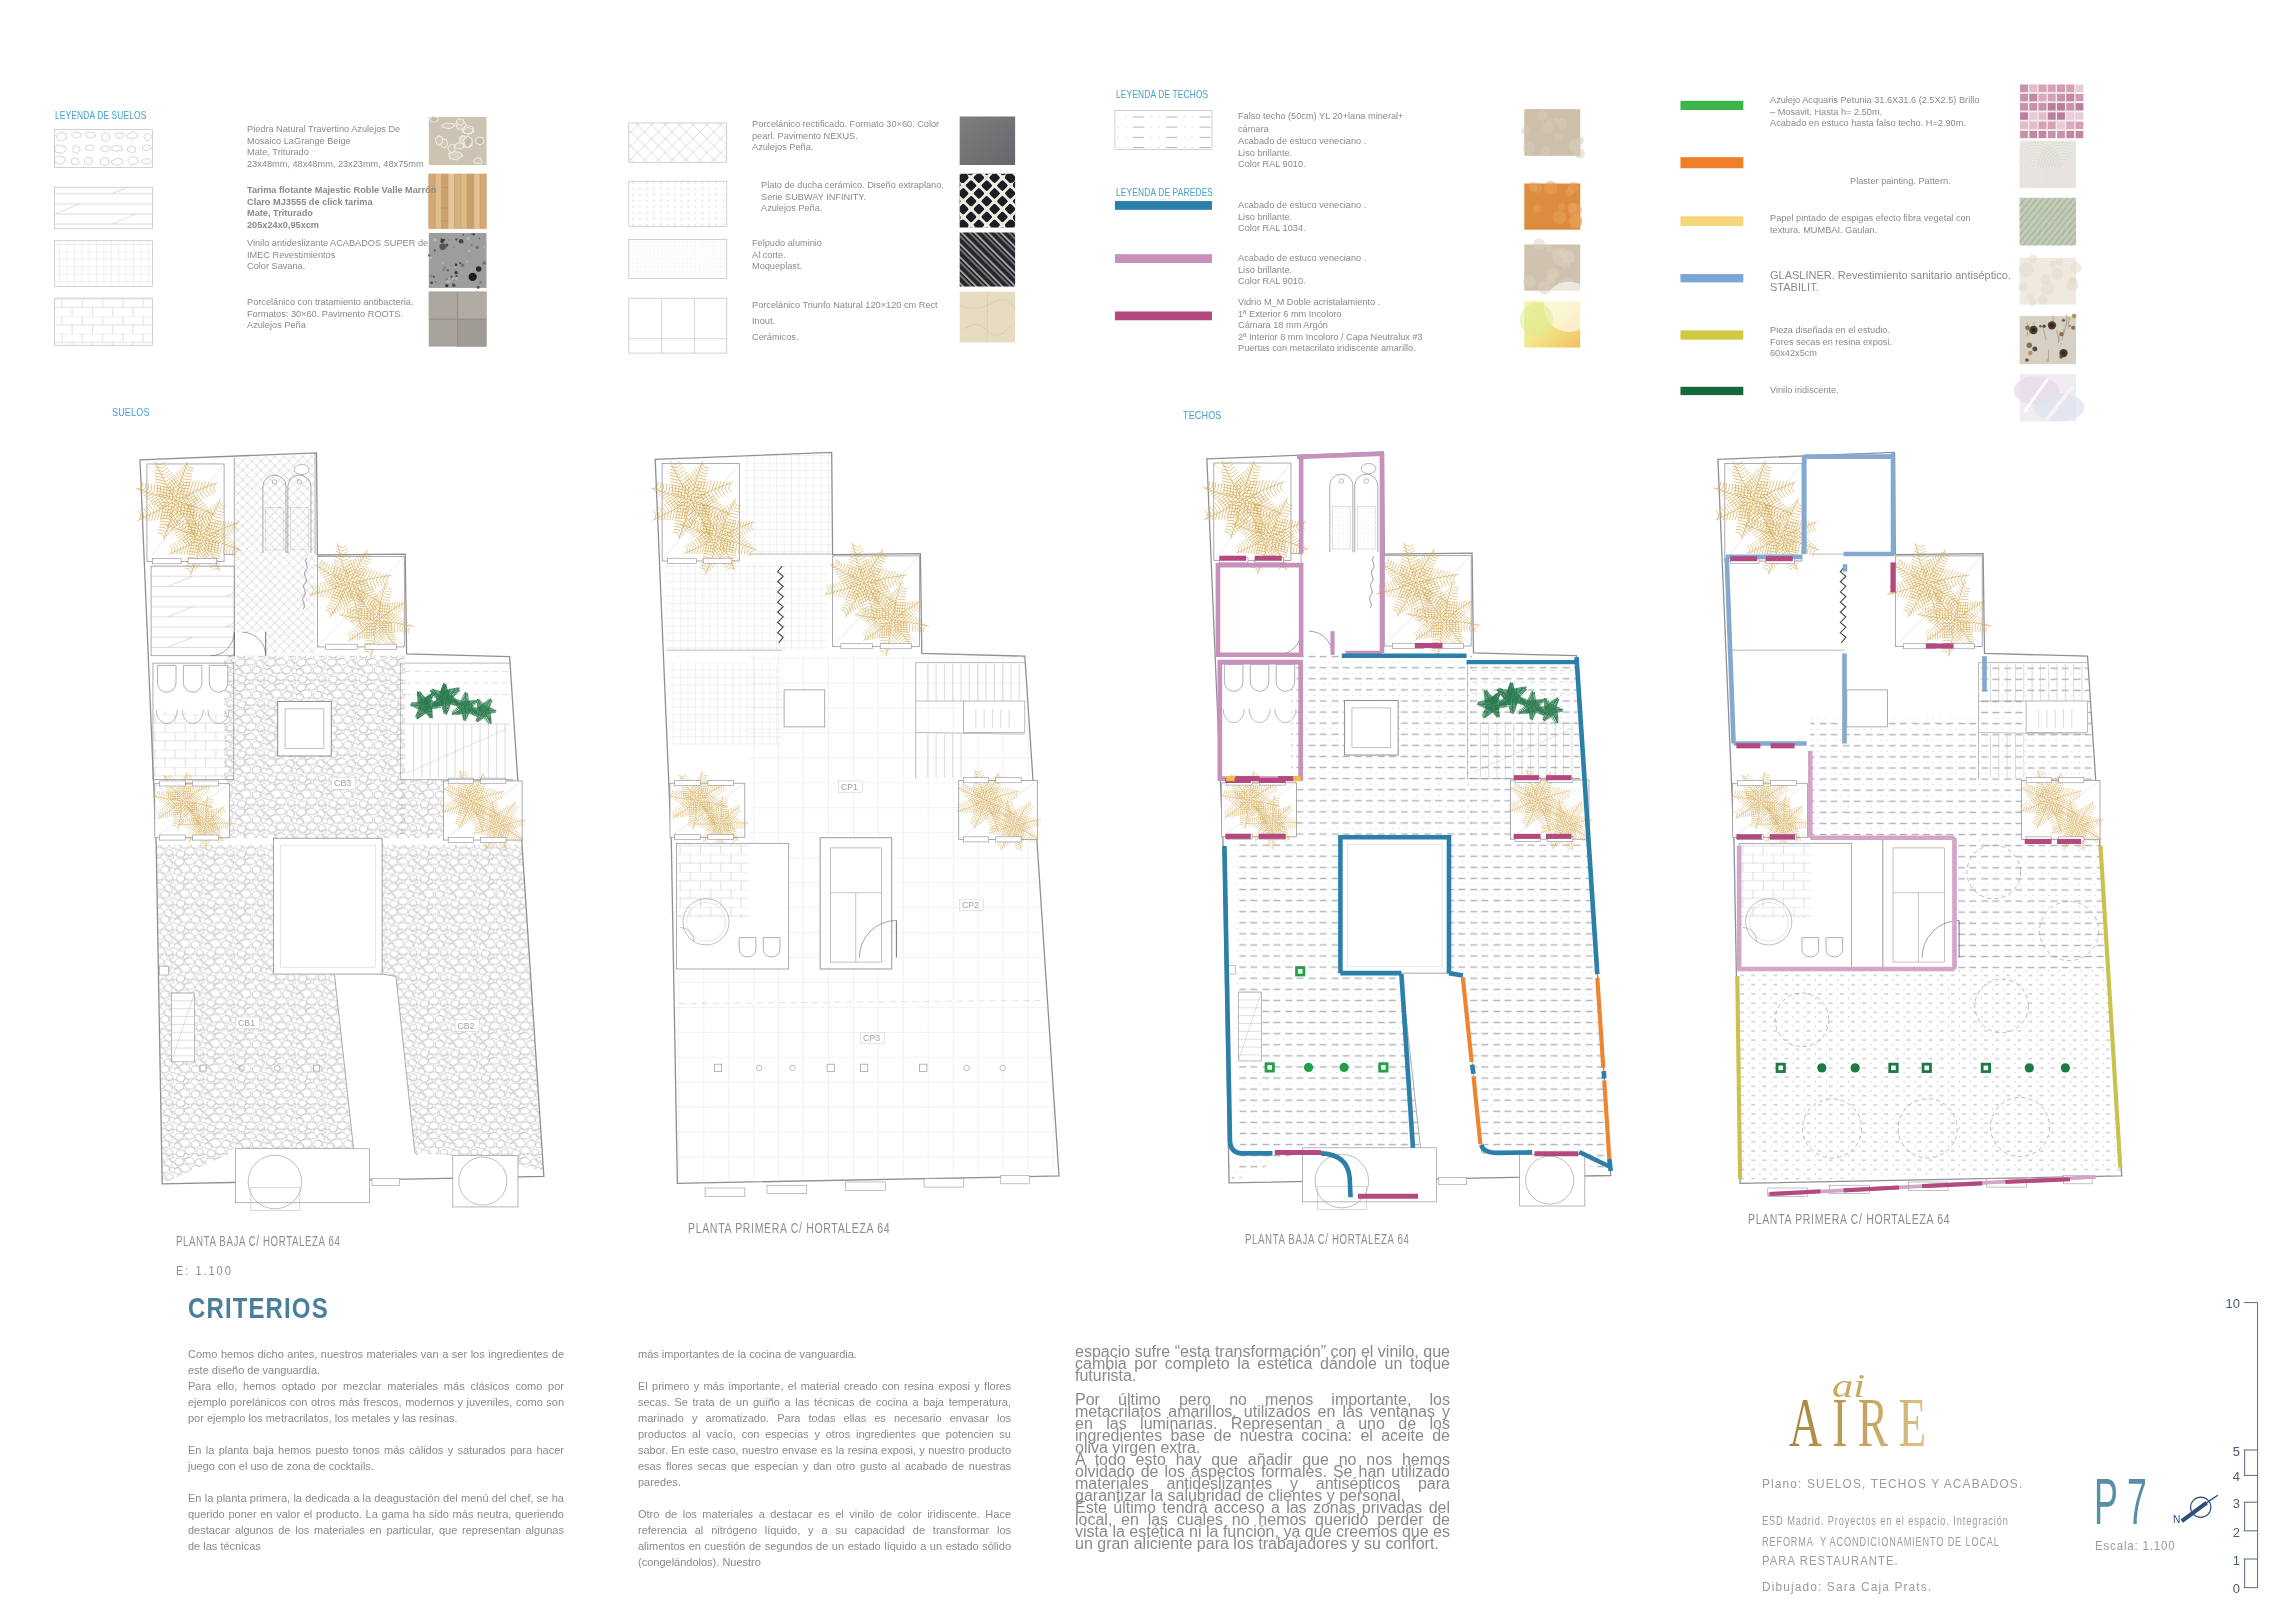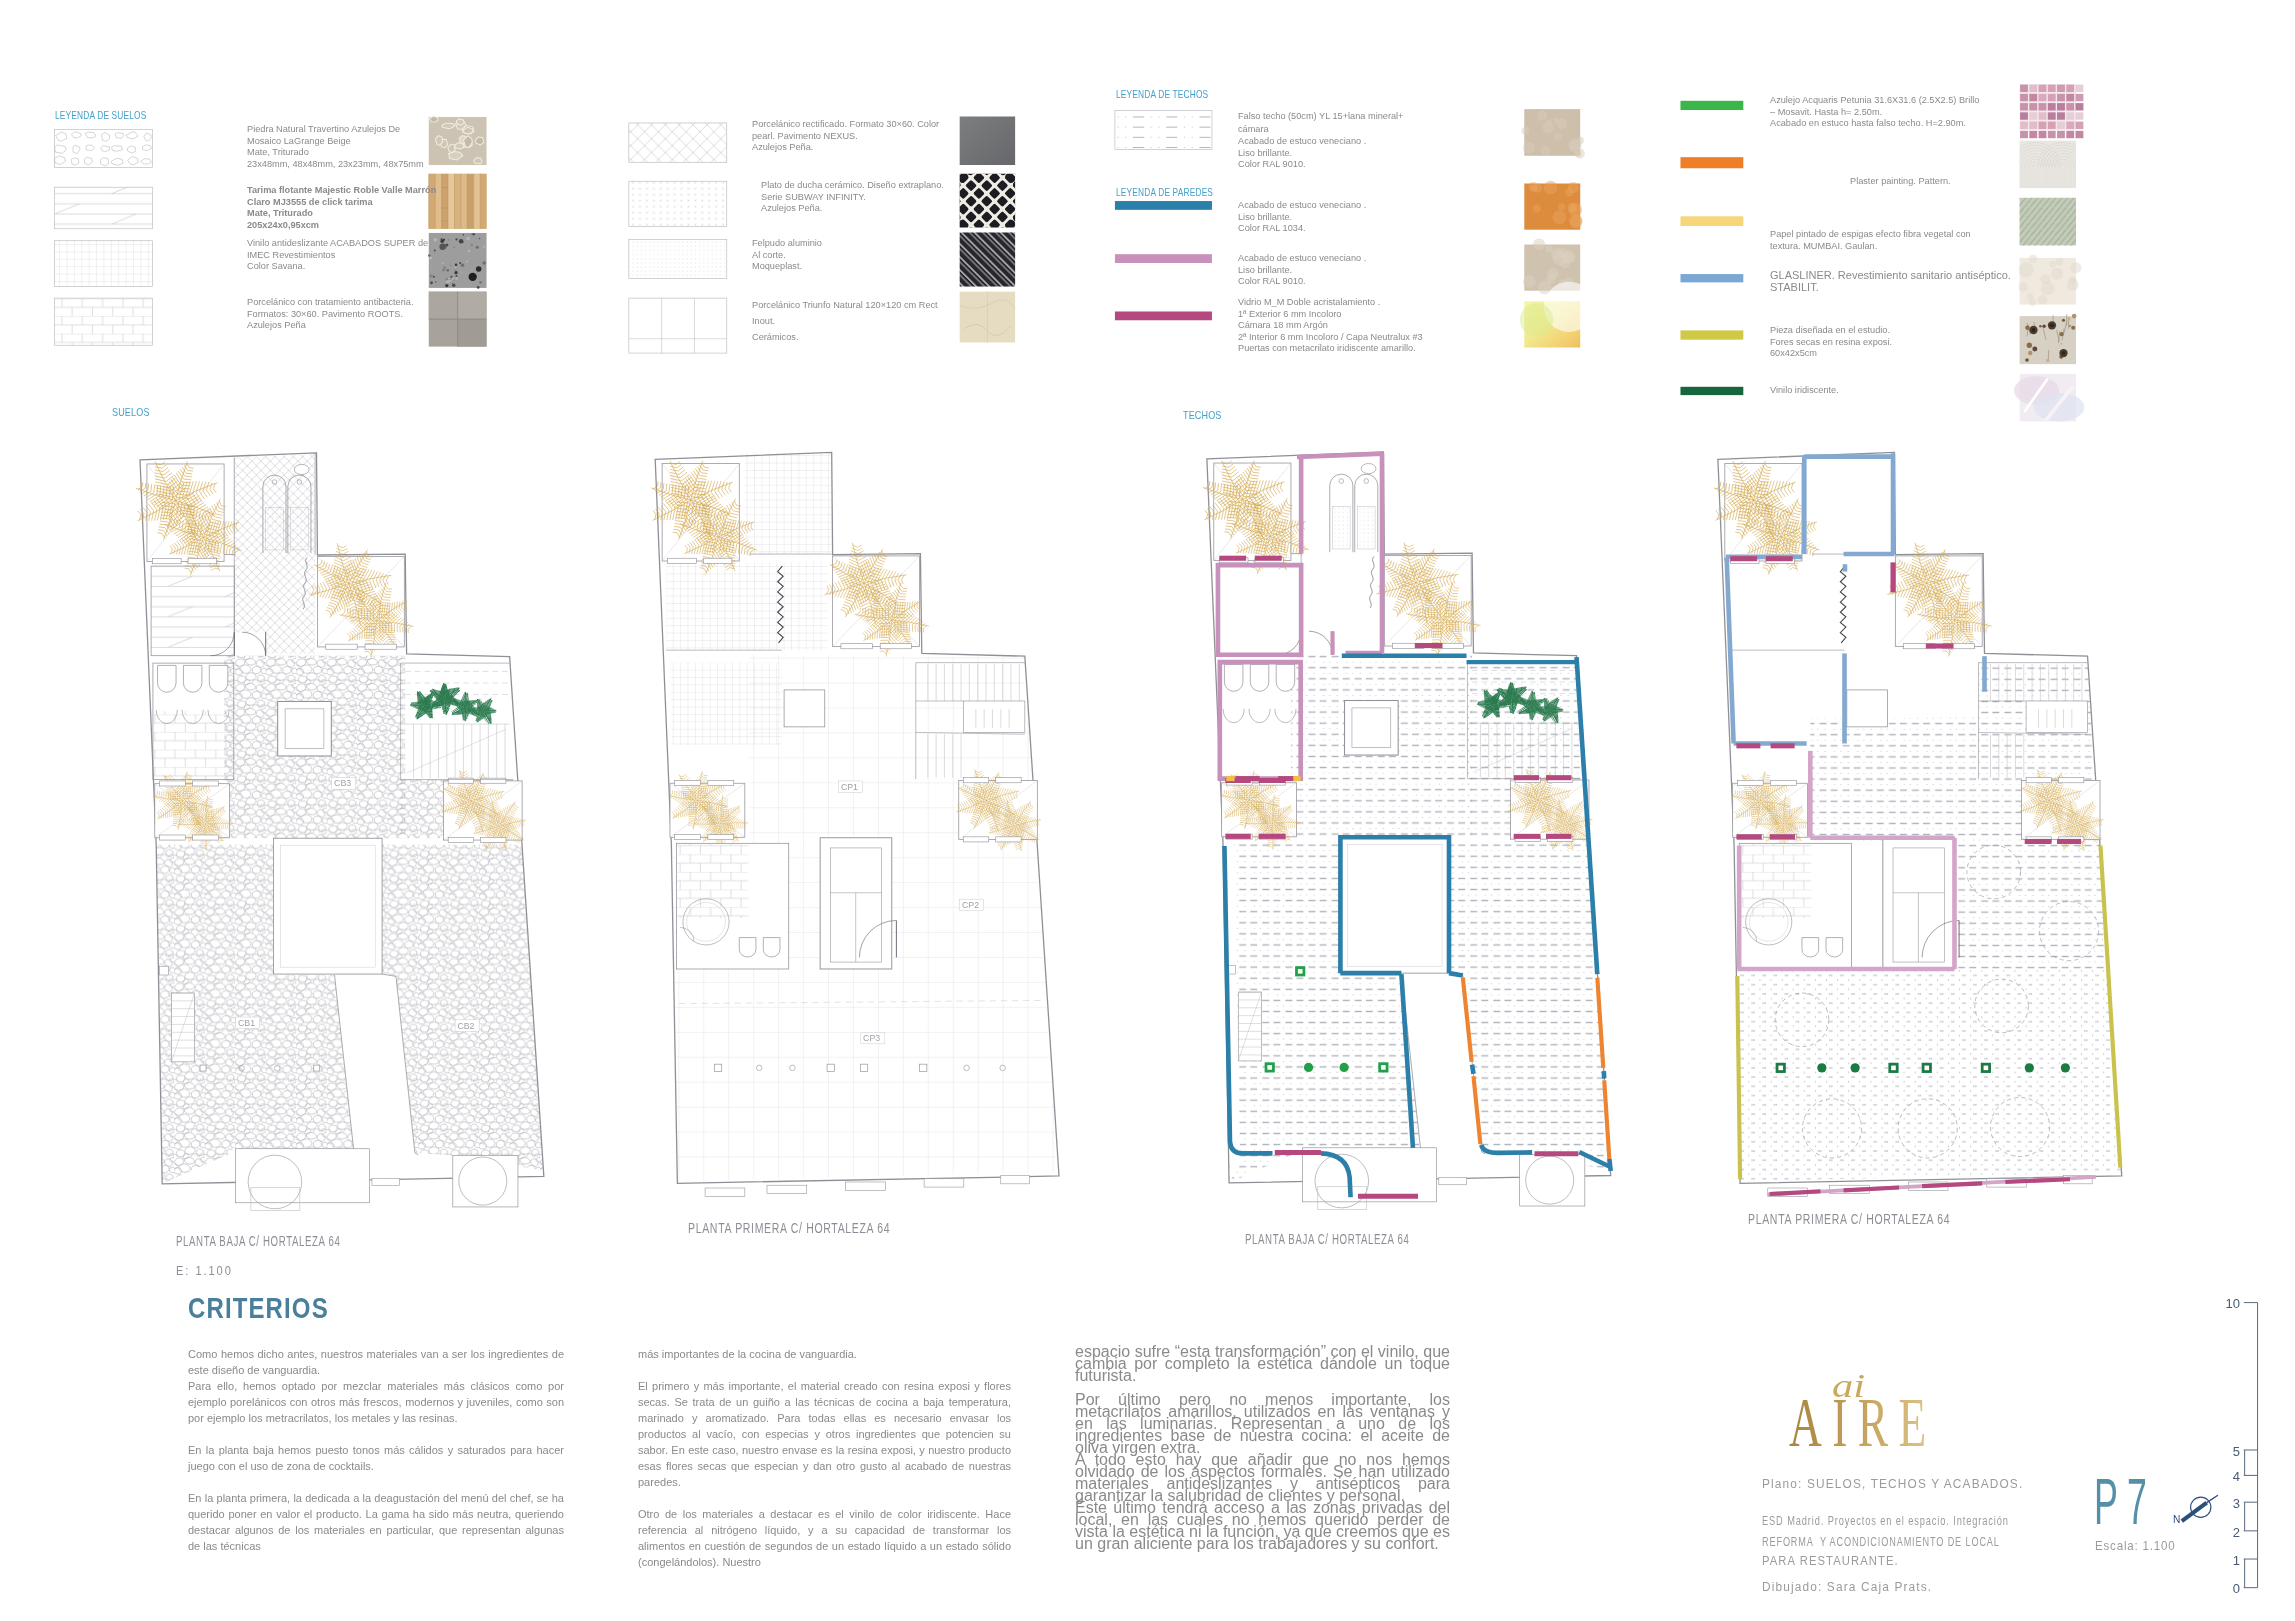--- a/index.html
+++ b/index.html
@@ -1233,21 +1233,21 @@
     <div class="t" style="left:752px;top:180px;font-size:9.2px;color:#8a8a8a;line-height:11.6px;font-family:'Liberation Sans', sans-serif;margin-left:9px;">Plato de ducha cerámico. Diseño extraplano.
 Serie SUBWAY INFINITY.
 Azulejos Peña.</div>
     <div class="t" style="left:752px;top:238px;font-size:9.2px;color:#8a8a8a;line-height:11.6px;font-family:'Liberation Sans', sans-serif;">Felpudo aluminio
 Al corte.
 Moqueplast.</div>
     <div class="t" style="left:752px;top:297px;font-size:9.2px;color:#8a8a8a;line-height:16px;font-family:'Liberation Sans', sans-serif;">Porcelánico Triunfo Natural 120×120 cm Rect
 Inout.
 Cerámicos.</div>
     <div class="t" style="left:1116px;top:88px;font-size:10.6px;color:#45a0ca;letter-spacing:0.2px;transform:scale(0.79,1);transform-origin:0 0;">LEYENDA DE TECHOS</div>
-    <div class="t" style="left:1238px;top:110px;font-size:9.2px;color:#8a8a8a;width:259px;text-align:justify;line-height:12.5px;font-family:'Liberation Sans', sans-serif;">Falso techo (50cm) YL 15+lana mineral+
+    <div class="t" style="left:1238px;top:110px;font-size:9.2px;color:#8a8a8a;width:259px;text-align:justify;line-height:12.5px;font-family:'Liberation Sans', sans-serif;">Falso techo (50cm) YL 20+lana mineral+
 cámara</div>
     <div class="t" style="left:1238px;top:136px;font-size:9.2px;color:#8a8a8a;line-height:11.6px;font-family:'Liberation Sans', sans-serif;">Acabado de estuco veneciano .
 Liso brillante.
 Color RAL 9010.</div>
     <div class="t" style="left:1116px;top:186px;font-size:10.6px;color:#45a0ca;letter-spacing:0.2px;transform:scale(0.79,1);transform-origin:0 0;">LEYENDA DE PAREDES</div>
     <div class="t" style="left:1238px;top:200px;font-size:9.2px;color:#8a8a8a;line-height:11.6px;font-family:'Liberation Sans', sans-serif;">Acabado de estuco veneciano .
 Liso brillante.
 Color RAL 1034.</div>
     <div class="t" style="left:1238px;top:253px;font-size:9.2px;color:#8a8a8a;line-height:11.6px;font-family:'Liberation Sans', sans-serif;">Acabado de estuco veneciano .
 Liso brillante.
@@ -1255,21 +1255,21 @@
     <div class="t" style="left:1238px;top:297px;font-size:9.2px;color:#8a8a8a;line-height:11.6px;font-family:'Liberation Sans', sans-serif;">Vidrio M_M Doble acristalamiento .
 1ª Exterior 6 mm Incoloro
 Cámara 18 mm Argón
 2ª Interior 6 mm Incoloro / Capa Neutralux #3
 Puertas con metacrilato iridiscente amarillo.</div>
     <div class="t" style="left:1183px;top:409px;font-size:10.6px;color:#45a0ca;letter-spacing:0.2px;transform:scale(0.85,1);transform-origin:0 0;">TECHOS</div>
     <div class="t" style="left:1770px;top:95px;font-size:9.2px;color:#8a8a8a;line-height:11.6px;font-family:'Liberation Sans', sans-serif;">Azulejo Acquaris Petunia 31.6X31.6 (2.5X2.5) Brillo
 – Mosavit. Hasta h= 2.50m.
 Acabado en estuco hasta falso techo. H=2.90m.</div>
     <div class="t" style="left:1850px;top:156px;font-size:9.2px;color:#8a8a8a;font-family:'Liberation Sans', sans-serif;margin-top:20px;">Plaster painting. Pattern.</div>
-    <div class="t" style="left:1770px;top:213px;font-size:9.2px;color:#8a8a8a;line-height:11.6px;font-family:'Liberation Sans', sans-serif;margin-top:16px;">Papel pintado de espigas efecto fibra vegetal con
+    <div class="t" style="left:1770px;top:213px;font-size:9.2px;color:#8a8a8a;line-height:11.6px;font-family:'Liberation Sans', sans-serif;">Papel pintado de espigas efecto fibra vegetal con
 textura. MUMBAI. Gaulan.</div>
     <div class="t" style="left:1770px;top:270px;font-size:11px;color:#8a8a8a;line-height:11.6px;font-family:'Liberation Sans', sans-serif;">GLASLINER. Revestimiento sanitario antiséptico.
 STABILIT.</div>
     <div class="t" style="left:1770px;top:325px;font-size:9.2px;color:#8a8a8a;line-height:11.6px;font-family:'Liberation Sans', sans-serif;">Pieza diseñada en el estudio.
 Fores secas en resina exposi.
 60x42x5cm</div>
     <div class="t" style="left:1770px;top:385px;font-size:9.2px;color:#8a8a8a;font-family:'Liberation Sans', sans-serif;">Vinilo iridiscente.</div>
     <div class="t" style="left:176px;top:1233px;font-size:14px;color:#8d8d95;letter-spacing:0.9px;font-family:'Liberation Sans',sans-serif;transform:scale(0.69,1);transform-origin:0 0;">PLANTA BAJA C/ HORTALEZA 64</div>
     <div class="t" style="left:176px;top:1263px;font-size:13px;color:#8d8d95;letter-spacing:2.3px;font-family:'Liberation Sans',sans-serif;transform:scale(0.85,1);transform-origin:0 0;">E: 1.100</div>
     <div class="t" style="left:688px;top:1220px;font-size:14px;color:#8d8d95;letter-spacing:0.9px;font-family:'Liberation Sans',sans-serif;transform:scale(0.75,1);transform-origin:0 0;">PLANTA PRIMERA C/ HORTALEZA 64</div>

